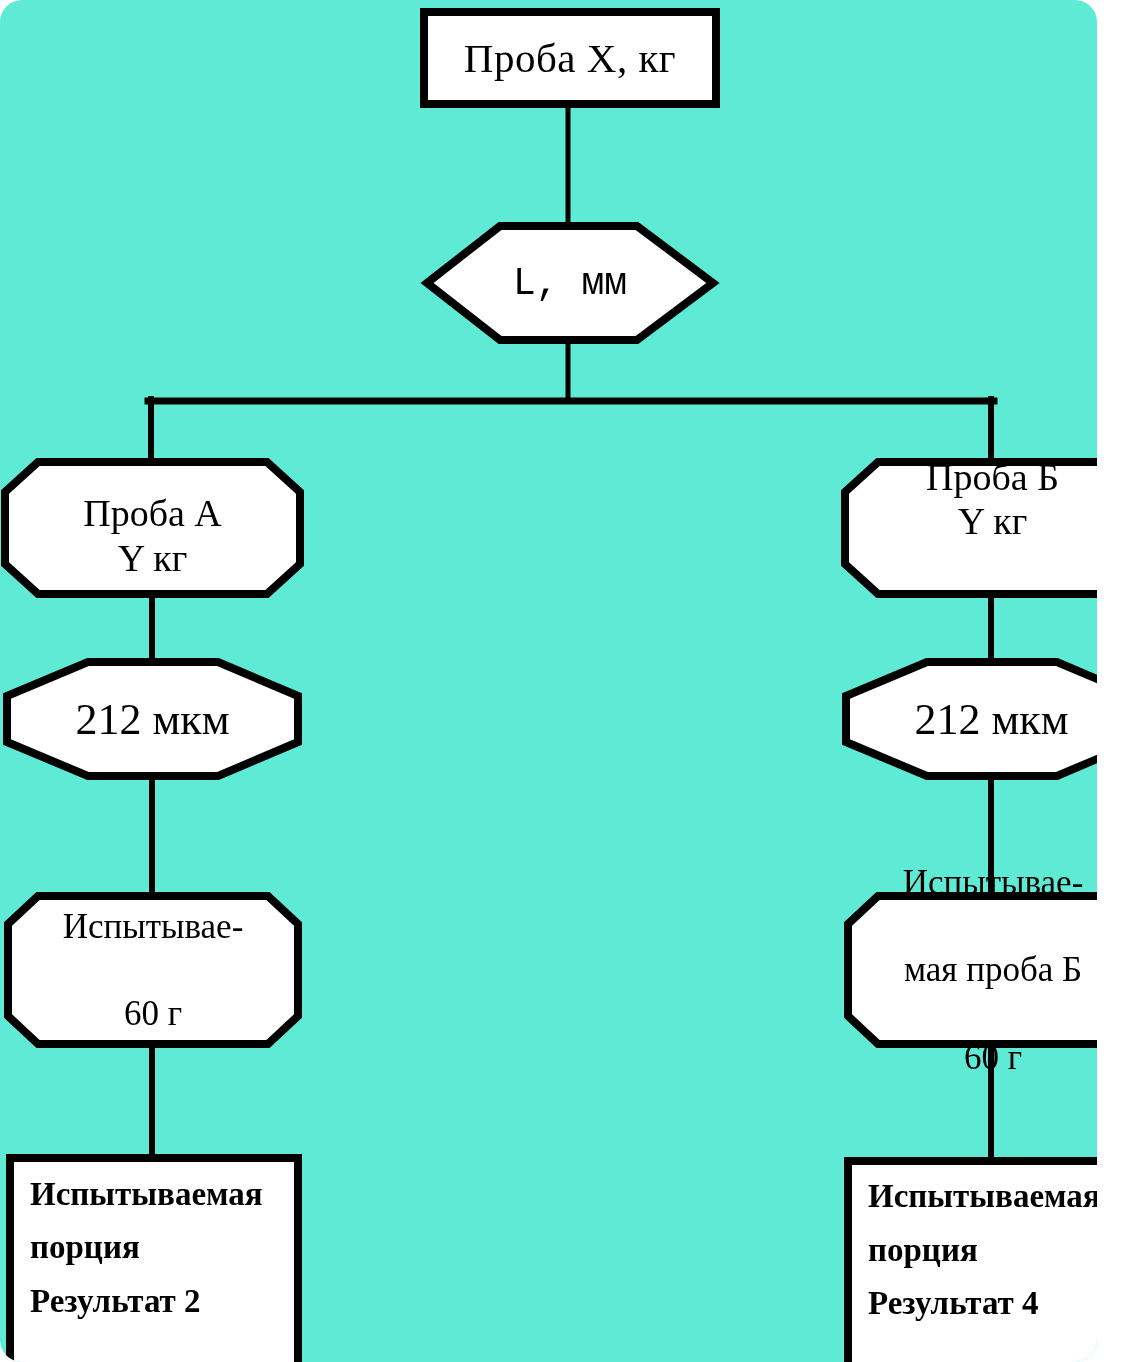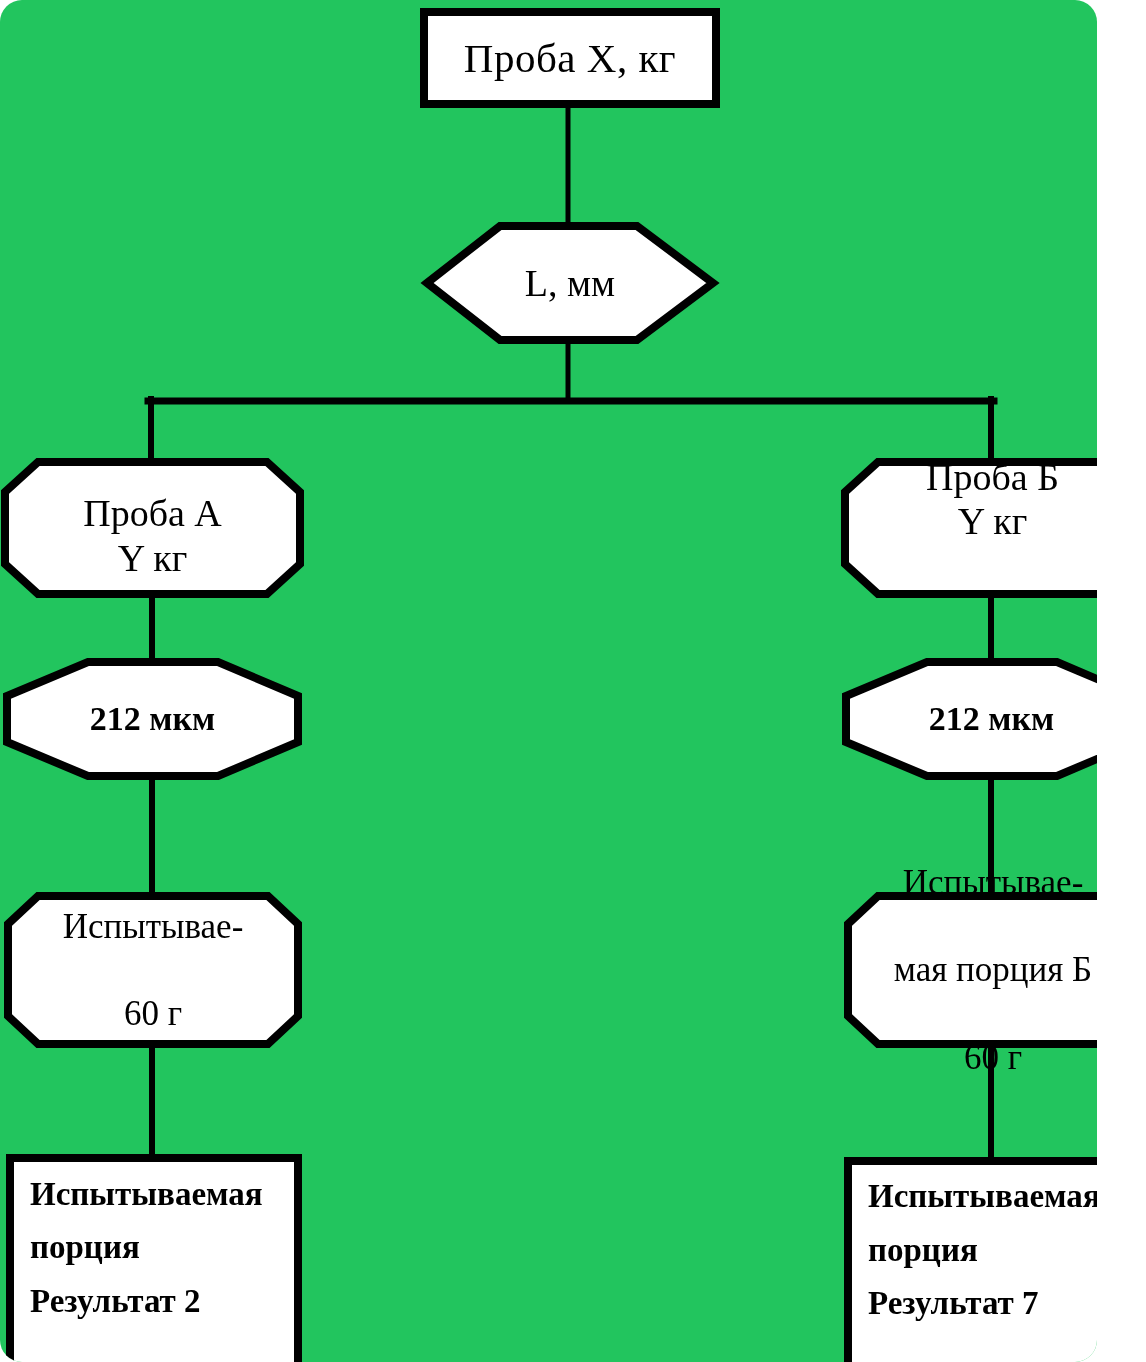--- a/index.html
+++ b/index.html
@@ -8,21 +8,21 @@
     background: #ffffff;
   }
   body {
     font-family: "Liberation Serif", "DejaVu Serif", serif;
     color: #000000;
   }
   #diagram-root {
     position: relative;
     width: 1097px;
     height: 1362px;
-    background: #22c55e;
+    background: #5eead4;
     overflow: hidden;
     border-radius: 22px;
   }
   #flow-svg {
     position: absolute;
     left: 0;
     top: 0;
     width: 1146px;
     height: 1362px;
   }
@@ -43,21 +43,21 @@
     text-align: left;
   }
   .line {
     display: block;
     white-space: nowrap;
   }
   
   .t-top       { font-size: 41px; letter-spacing: 0.5px; }
   .t-hex-main  { font-size: 38px; }
   .t-sample    { font-size: 38px; line-height: 1.17; }
-  .t-sieve     { font-size: 34px; font-weight: 700; }
+  .t-sieve     { font-size: 44px; font-weight: 400; }
   .t-testsamp  { font-size: 35px; line-height: 1.12; font-weight: 400; gap: 48px; }
   .t-portion   { font-size: 33px; line-height: 1.62; font-weight: 700;
                  font-family: "Liberation Serif", "DejaVu Serif", serif; }
 </style>
 </head>
 <body>
 
 <div id="diagram-root">
 
   <svg id="flow-svg" viewBox="0 0 1146 1362">
@@ -101,21 +101,21 @@
 
     <rect x="10" y="1158" width="288" height="210" fill="#ffffff" stroke="#000000" stroke-width="8"></rect>
 
     <rect x="848" y="1161" width="286" height="207" fill="#ffffff" stroke="#000000" stroke-width="8"></rect>
   </svg>
 
   <div class="node-label center t-top" style="left:424px; top:12px; width:292px; height:92px;">
     <span class="line">Проба Х,  кг</span>
   </div>
 
-  <div class="node-label center t-hex-main" style="left:427px; top:226px; width:286px; height:114px;">
+  <div class="node-label center t-hex-main" style="left:427px; top:226px; width:286px; height:114px;font-family:Liberation Mono, monospace;">
     <span class="line">L, мм</span>
   </div>
 
   <div class="node-label center t-sample" style="left:5px; top:462px; width:295px; height:132px; padding-bottom:14px;justify-content:flex-end;">
     <span class="line">Проба А</span>
     <span class="line">Y кг</span>
   </div>
 
   <div class="node-label center t-sample" style="left:845px; top:440px; width:295px; height:132px; padding-bottom:14px;">
     <span class="line">Проба Б</span>
@@ -130,29 +130,29 @@
     <span class="line">212 мкм</span>
   </div>
 
   <div class="node-label center t-testsamp" style="left:8px; top:896px; width:290px; height:148px;">
     <span class="line">Испытывае-</span>
     <span class="line">60 г</span>
   </div>
 
   <div class="node-label center t-testsamp" style="left:848px; top:896px; width:290px; height:148px;">
     <span class="line">Испытывае-</span>
-    <span class="line">мая порция Б</span>
+    <span class="line">мая проба Б</span>
     <span class="line">60 г</span>
   </div>
 
   <div class="node-label left t-portion" style="left:10px; top:1158px; width:288px; height:210px; padding-left:20px; padding-bottom:30px;">
     <span class="line">Испытываемая</span>
     <span class="line">порция</span>
     <span class="line">Результат 2</span>
   </div>
 
   <div class="node-label left t-portion" style="left:848px; top:1161px; width:286px; height:207px; padding-left:20px; padding-bottom:28px;">
     <span class="line">Испытываемая</span>
     <span class="line">порция</span>
-    <span class="line">Результат 7</span>
+    <span class="line">Результат 4</span>
   </div>
 
 </div>
 
 </body></html>

